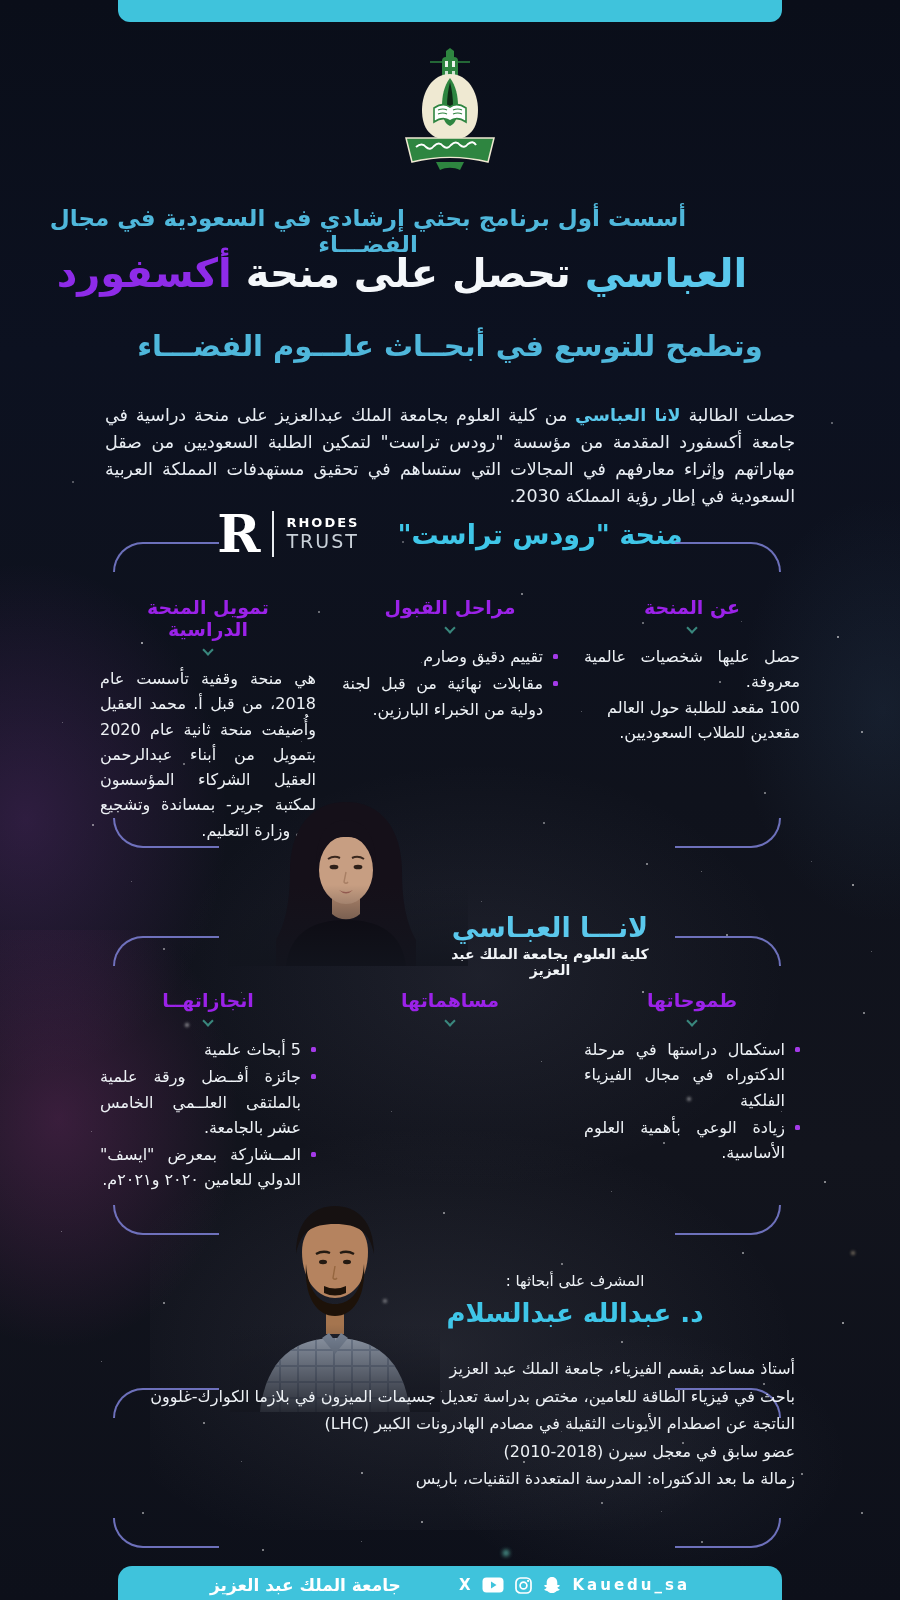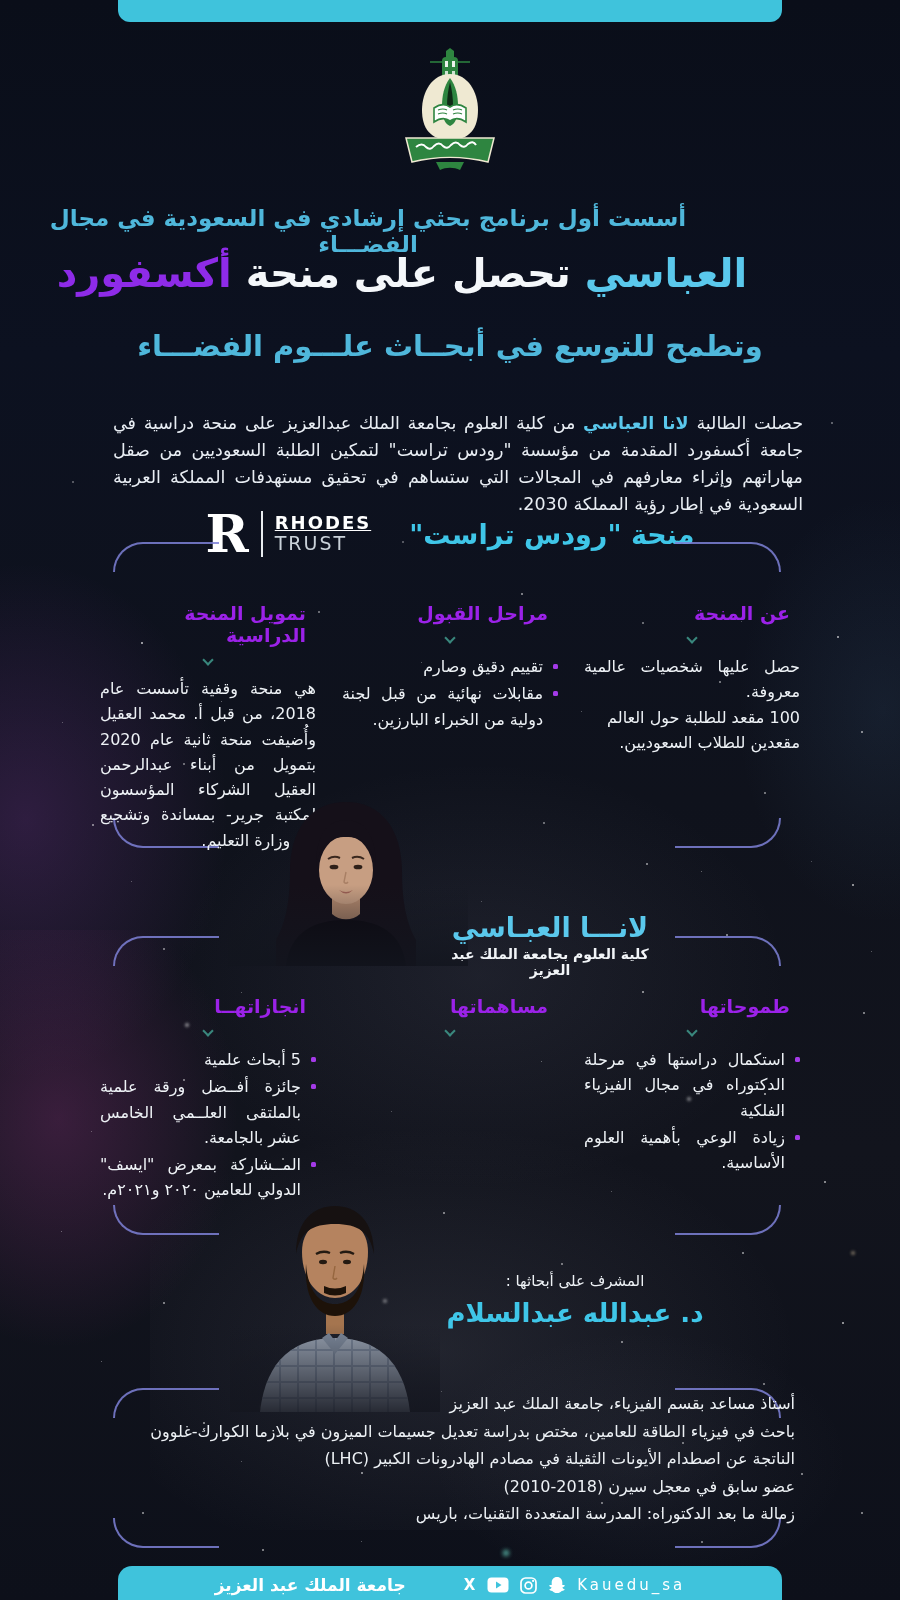--- a/index.html
+++ b/index.html
@@ -57,70 +57,70 @@
     186px 1024px 3px 1px rgba(255,255,255,.55), 688px 1098px 3px 1px rgba(255,255,255,.5),
     262px 1406px 3px 1px rgba(235,225,195,.55), 505px 1552px 4px 2px rgba(110,225,205,.75),
     384px 1300px 3px 1px rgba(255,255,255,.45), 852px 1252px 3px 1px rgba(230,210,170,.5);}
   
   .top-bar{position:absolute;left:118px;top:0;width:664px;height:22px;background:#3fc3dc;border-radius:0 0 12px 12px;}
   .footer{position:absolute;left:118px;top:1566px;width:664px;height:48px;background:#3fc3dc;border-radius:14px;
     display:flex;align-items:center;justify-content:center;gap:58px;padding-bottom:10px;}
   .f-univ{color:#fff;font-weight:bold;font-size:17px;}
   .f-social{display:flex;align-items:center;gap:11px;}
   .f-x{color:#fff;font-weight:bold;font-size:15px;letter-spacing:1px;}
-  .f-handle{color:#fff;font-size:15px;letter-spacing:3px;font-weight:400;}
+  .f-handle{color:#fff;font-size:15px;letter-spacing:3px;font-weight:700;}
   
   .kau-logo{position:absolute;left:392px;top:48px;width:116px;height:126px;}
   
   .subtitle-top{position:absolute;left:0;top:205px;width:736px;text-align:center;direction:rtl;
     color:#4fb7db;font-size:23px;font-weight:bold;}
   .headline{position:absolute;left:0;top:249px;width:804px;text-align:center;direction:rtl;
     font-size:40px;font-weight:bold;color:#f4f7fa;line-height:1.2;}
   .headline .hl-cyan{color:#5ac8ec;}
   .headline .hl-purple{color:#8e2be8;}
   .subtitle-bottom{position:absolute;left:0;top:329px;width:900px;text-align:center;direction:rtl;
     color:#4fb7db;font-size:29px;font-weight:bold;}
-  .intro{position:absolute;left:105px;top:402px;width:690px;direction:rtl;margin:8px;
+  .intro{position:absolute;left:105px;top:402px;width:690px;direction:rtl;margin:0;
     color:#e9eef4;font-size:17.5px;line-height:1.55;text-align:justify;text-align-last:right;}
   .intro .hl{color:#5ac8ec;font-weight:bold;}
   
   .rhodes-header{position:absolute;left:0;top:508px;width:900px;display:flex;align-items:center;justify-content:center;gap:38px;}
   .rhodes-logo{display:flex;align-items:center;gap:12px;}
   .r-mark{color:#fff;font-family:"DejaVu Serif",serif;font-weight:bold;font-size:52px;line-height:1;}
   .r-div{width:2px;height:46px;background:#e8ecf0;}
   .r-text{display:flex;flex-direction:column;line-height:1.15;}
-  .r-text .r-l1{color:#fff;font-size:18px;font-weight:600;letter-spacing:2px;text-decoration:underline;}
+  .r-text .r-l1{color:#fff;font-size:13px;font-weight:600;letter-spacing:2px;}
   .r-text .r-l2{color:#c9d1d9;font-size:19px;letter-spacing:2px;}
   .rhodes-title{margin:0;direction:rtl;color:#3fc6e8;font-size:27px;font-weight:bold;}
   
   .br{position:absolute;width:106px;height:30px;border:0 solid rgba(126,130,216,.85);}
   .br.tl{border-top-width:2.5px;border-left-width:2.5px;border-top-left-radius:30px;}
   .br.tr{border-top-width:2.5px;border-right-width:2.5px;border-top-right-radius:30px;}
   .br.bl{border-bottom-width:2.5px;border-left-width:2.5px;border-bottom-left-radius:30px;}
   .br.brr{border-bottom-width:2.5px;border-right-width:2.5px;border-bottom-right-radius:30px;}
   
   .cols{position:absolute;left:100px;width:700px;display:flex;gap:26px;direction:rtl;}
   .col{flex:1;min-width:0;}
-  .col h3{margin:10px;color:#9b22e8;font-size:19px;font-weight:bold;}
+  .col h3{margin:4px;text-align:center;color:#9b22e8;font-size:19px;font-weight:bold;}
   .chev{width:8px;height:8px;border-left:2px solid #3e9488;border-bottom:2px solid #3e9488;
     transform:rotate(-45deg);margin:6px auto 12px;opacity:.9;}
   .col .body{color:#eef2f6;font-size:16px;line-height:1.58;text-align:justify;text-align-last:right;}
   .col p{margin:0;}
   .col ul{margin:0;padding:0;list-style:none;}
   .col li{position:relative;margin-right:15px;margin-bottom:2px;}
   .col li::before{content:"";position:absolute;right:-15px;top:10px;width:5px;height:5px;background:#a43ae8;border-radius:1.5px;}
   
   .photo{position:absolute;}
   .lana-name-block{position:absolute;left:438px;top:912px;width:224px;text-align:center;}
   .pname{color:#5ac8ec;font-size:27px;font-weight:bold;direction:rtl;}
   .pcollege{color:#f2f5f8;font-size:14px;font-weight:bold;direction:rtl;margin-top:3px;}
   .sup-block{position:absolute;left:430px;top:1272px;width:290px;text-align:center;}
   .sup-label{color:#eef2f6;font-size:15px;direction:rtl;}
   .sup-name{color:#3fc6e8;font-size:26px;font-weight:bold;direction:rtl;margin-top:8px;}
-  .bio{position:absolute;left:105px;top:1390px;width:690px;direction:rtl;text-align:right;
+  .bio{position:absolute;left:105px;top:1355px;width:690px;direction:rtl;text-align:right;
     color:#edf1f5;font-size:16px;line-height:27.5px;}
 </style>
 </head>
 <body>
 
 <div class="canvas">
 
   <div class="neb neb1"></div>
   <div class="neb neb2"></div>
   <div class="neb neb3"></div>

